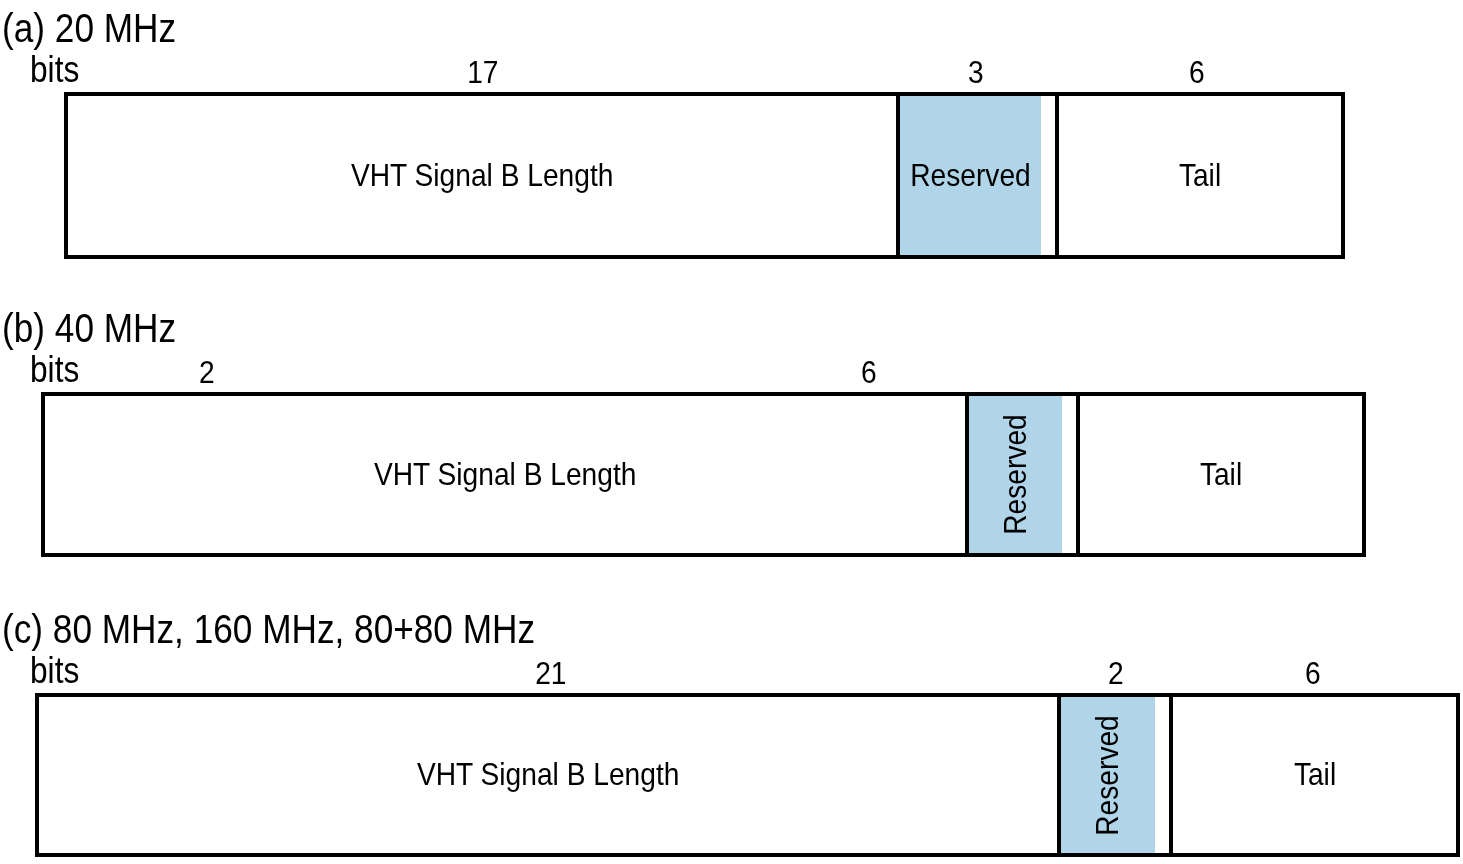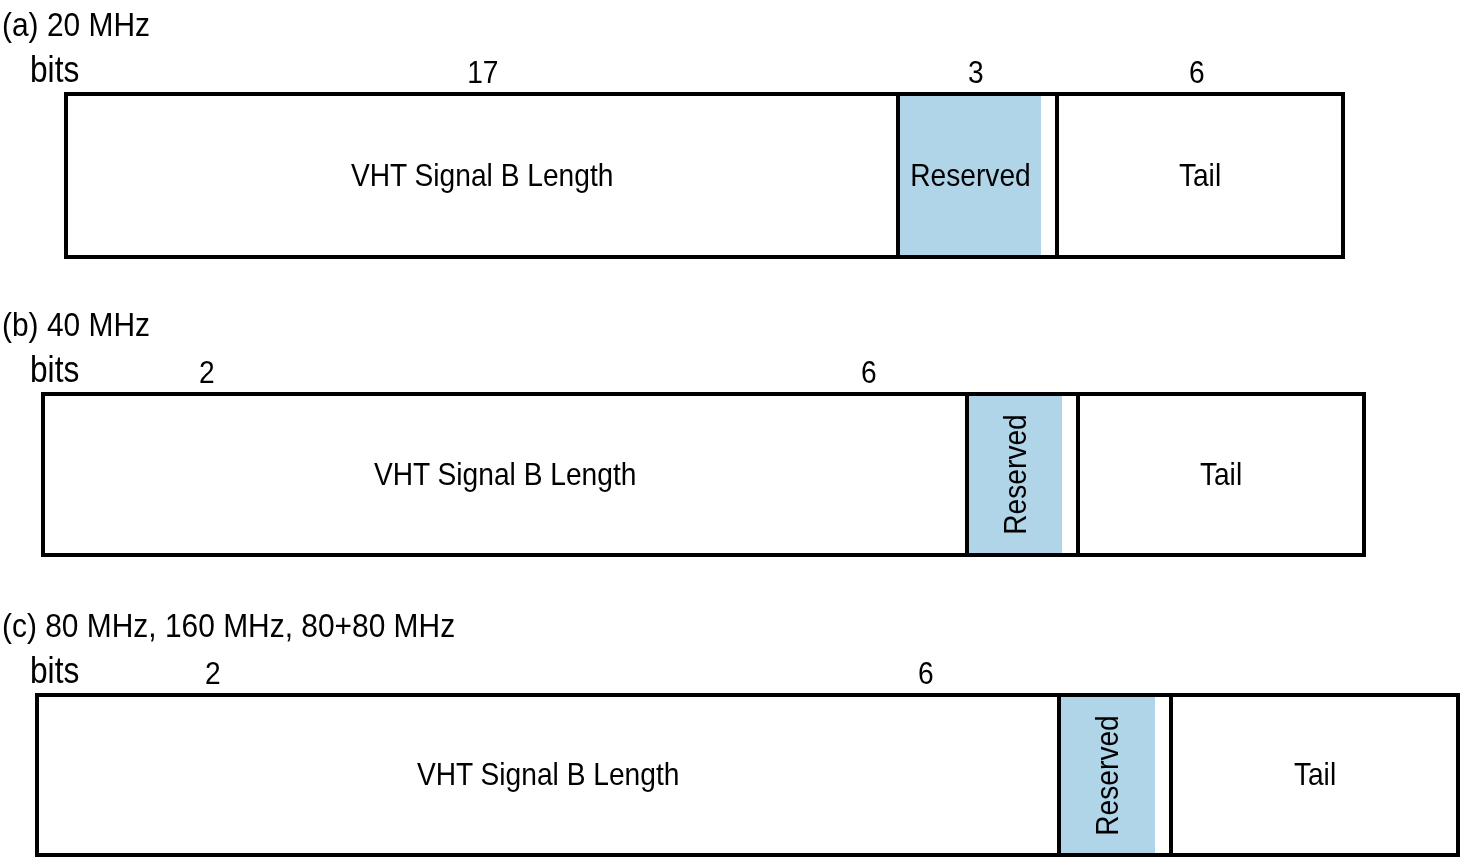--- a/index.html
+++ b/index.html
@@ -11,21 +11,21 @@
     color: #000;
     font-family: "Liberation Sans", sans-serif;
     overflow: hidden;
   }
   .panel { position: absolute; left: 0; right: 0; }
 
   .panel-title {
     position: absolute;
     top: 0;
     left: 2px;
-    font-size: 34px;
+    font-size: 40px;
     line-height: 1.1;
     white-space: nowrap;
   }
   .panel-title .cnd { transform-origin: 0 50%; }
 
   .bits-label {
     position: absolute;
     left: 30px;
     top: 44px;
     height: 38px;
@@ -144,20 +144,21 @@
   </section>
 
   <section class="panel" style="top:607px; --box-left:35px; --box-width:1425px; --box-height:164px;">
     <div class="panel-title">
       <span class="cnd">(c) 80 MHz, 160 MHz, 80+80 MHz</span>
     </div>
     <div class="bits-label">
       <span class="cnd">bits</span>
     </div>
     <div class="numbers-row">
+      <div class="num" style="flex-grow: 21;"><span class="cnd">21</span></div>
       <div class="num" style="flex-grow: 2;"><span class="cnd">2</span></div>
       <div class="num" style="flex-grow: 6;"><span class="cnd">6</span></div>
     </div>
     <div class="box">
       <div class="cell" style="flex-grow: 21;">
         <span class="cell-label cnd">VHT Signal B Length</span>
       </div>
       <div class="cell highlight vertical" style="flex-grow: 2;">
         <span class="cell-label">Reserved</span>
       </div>

